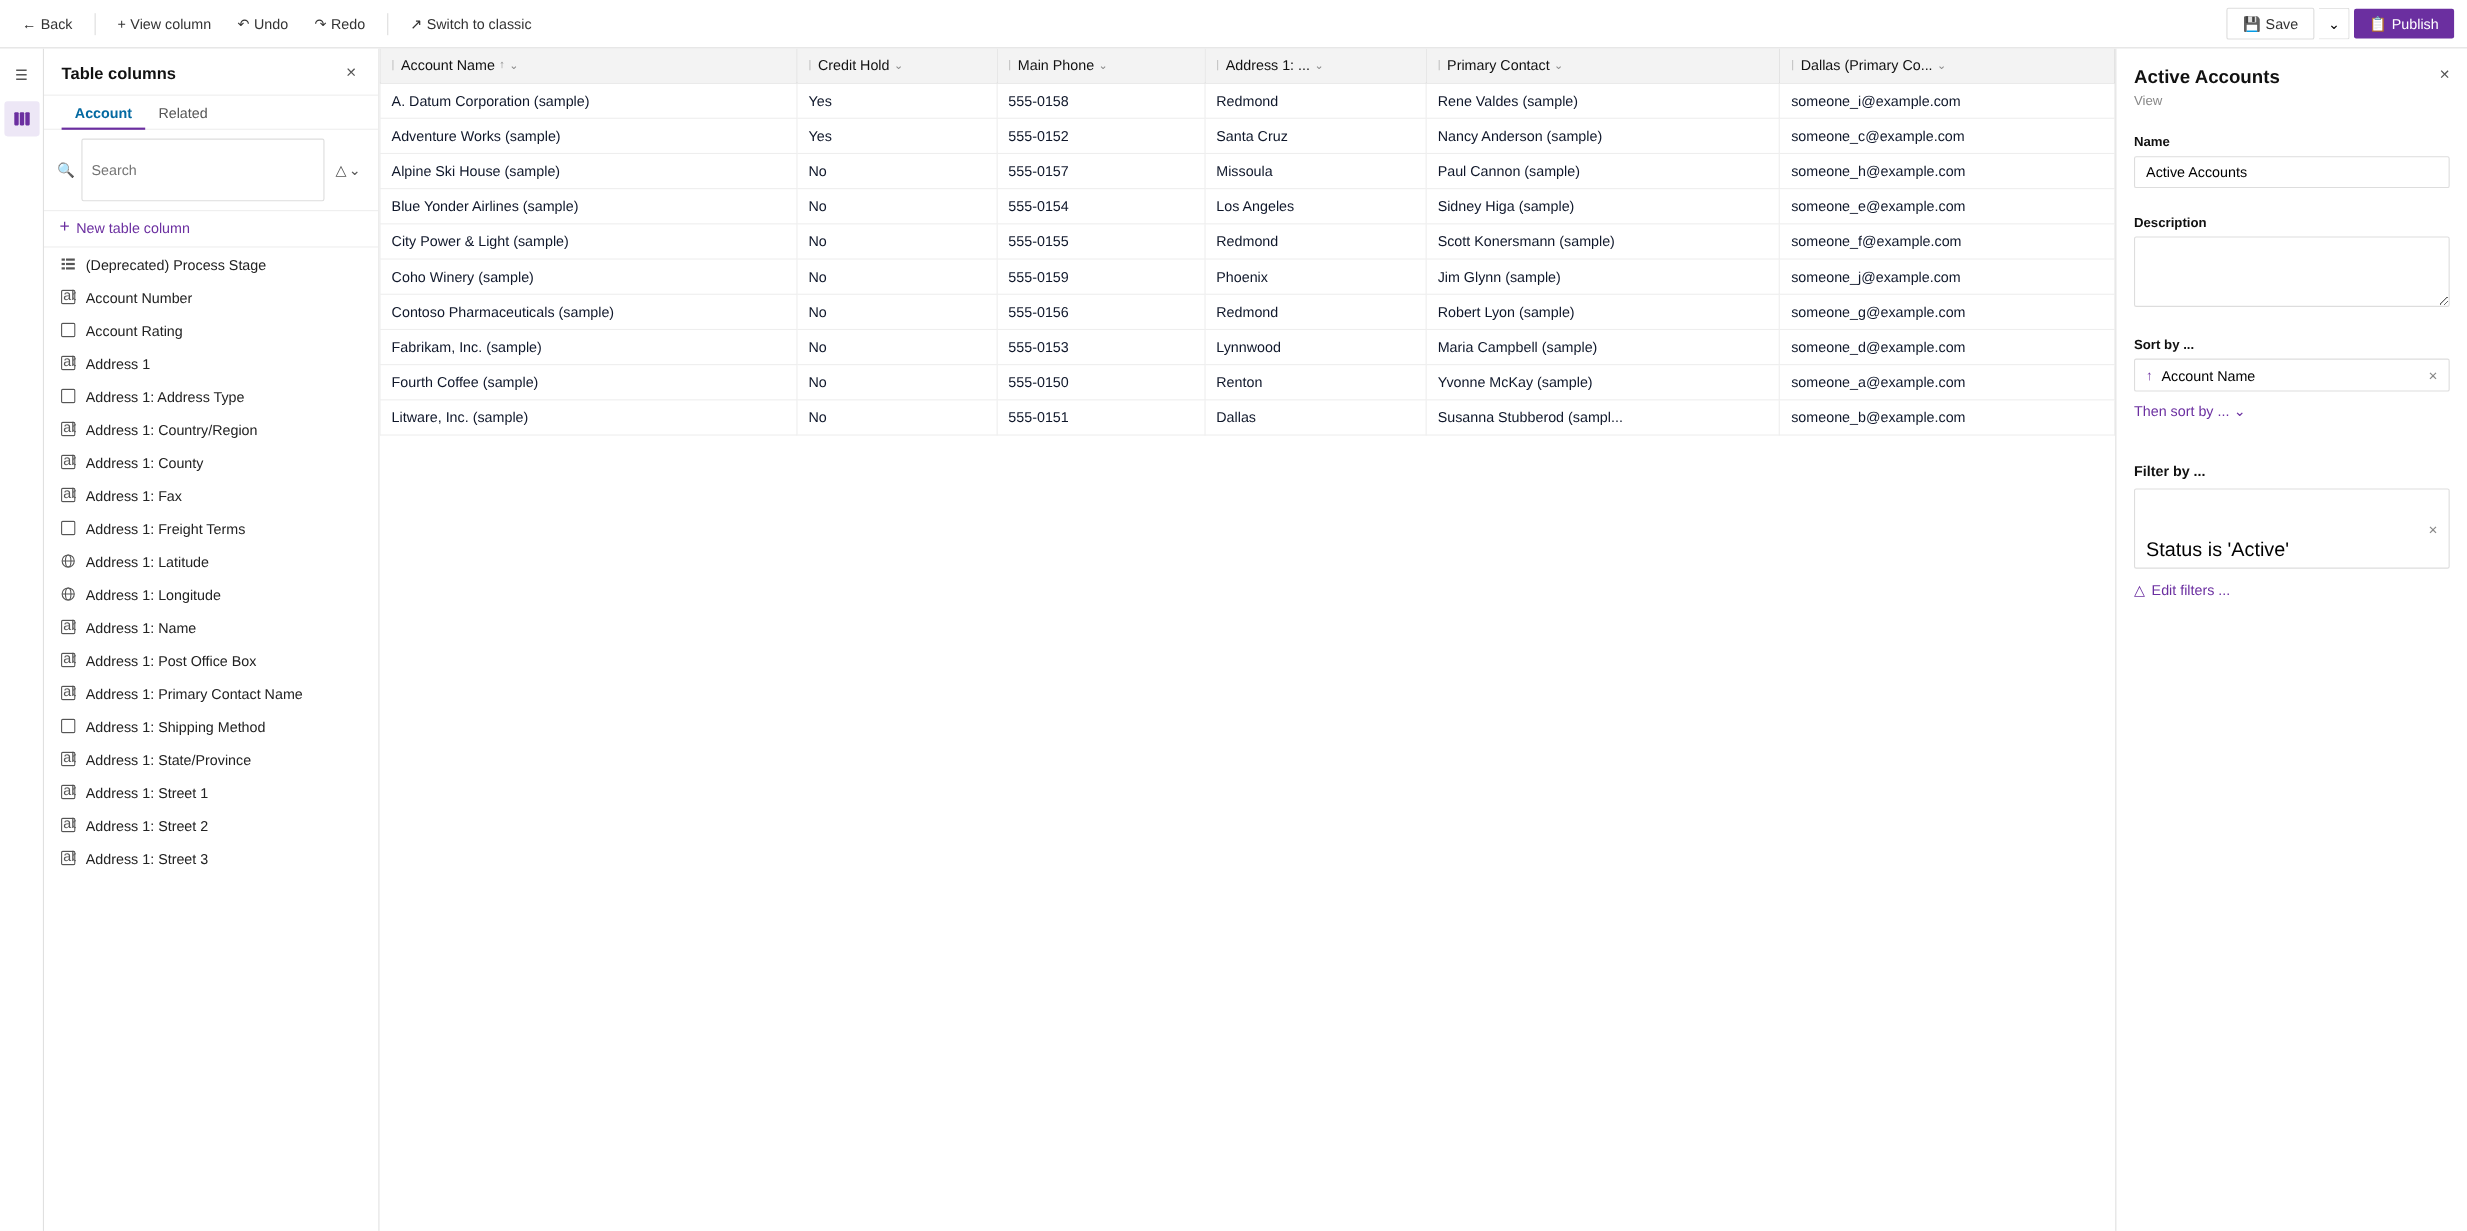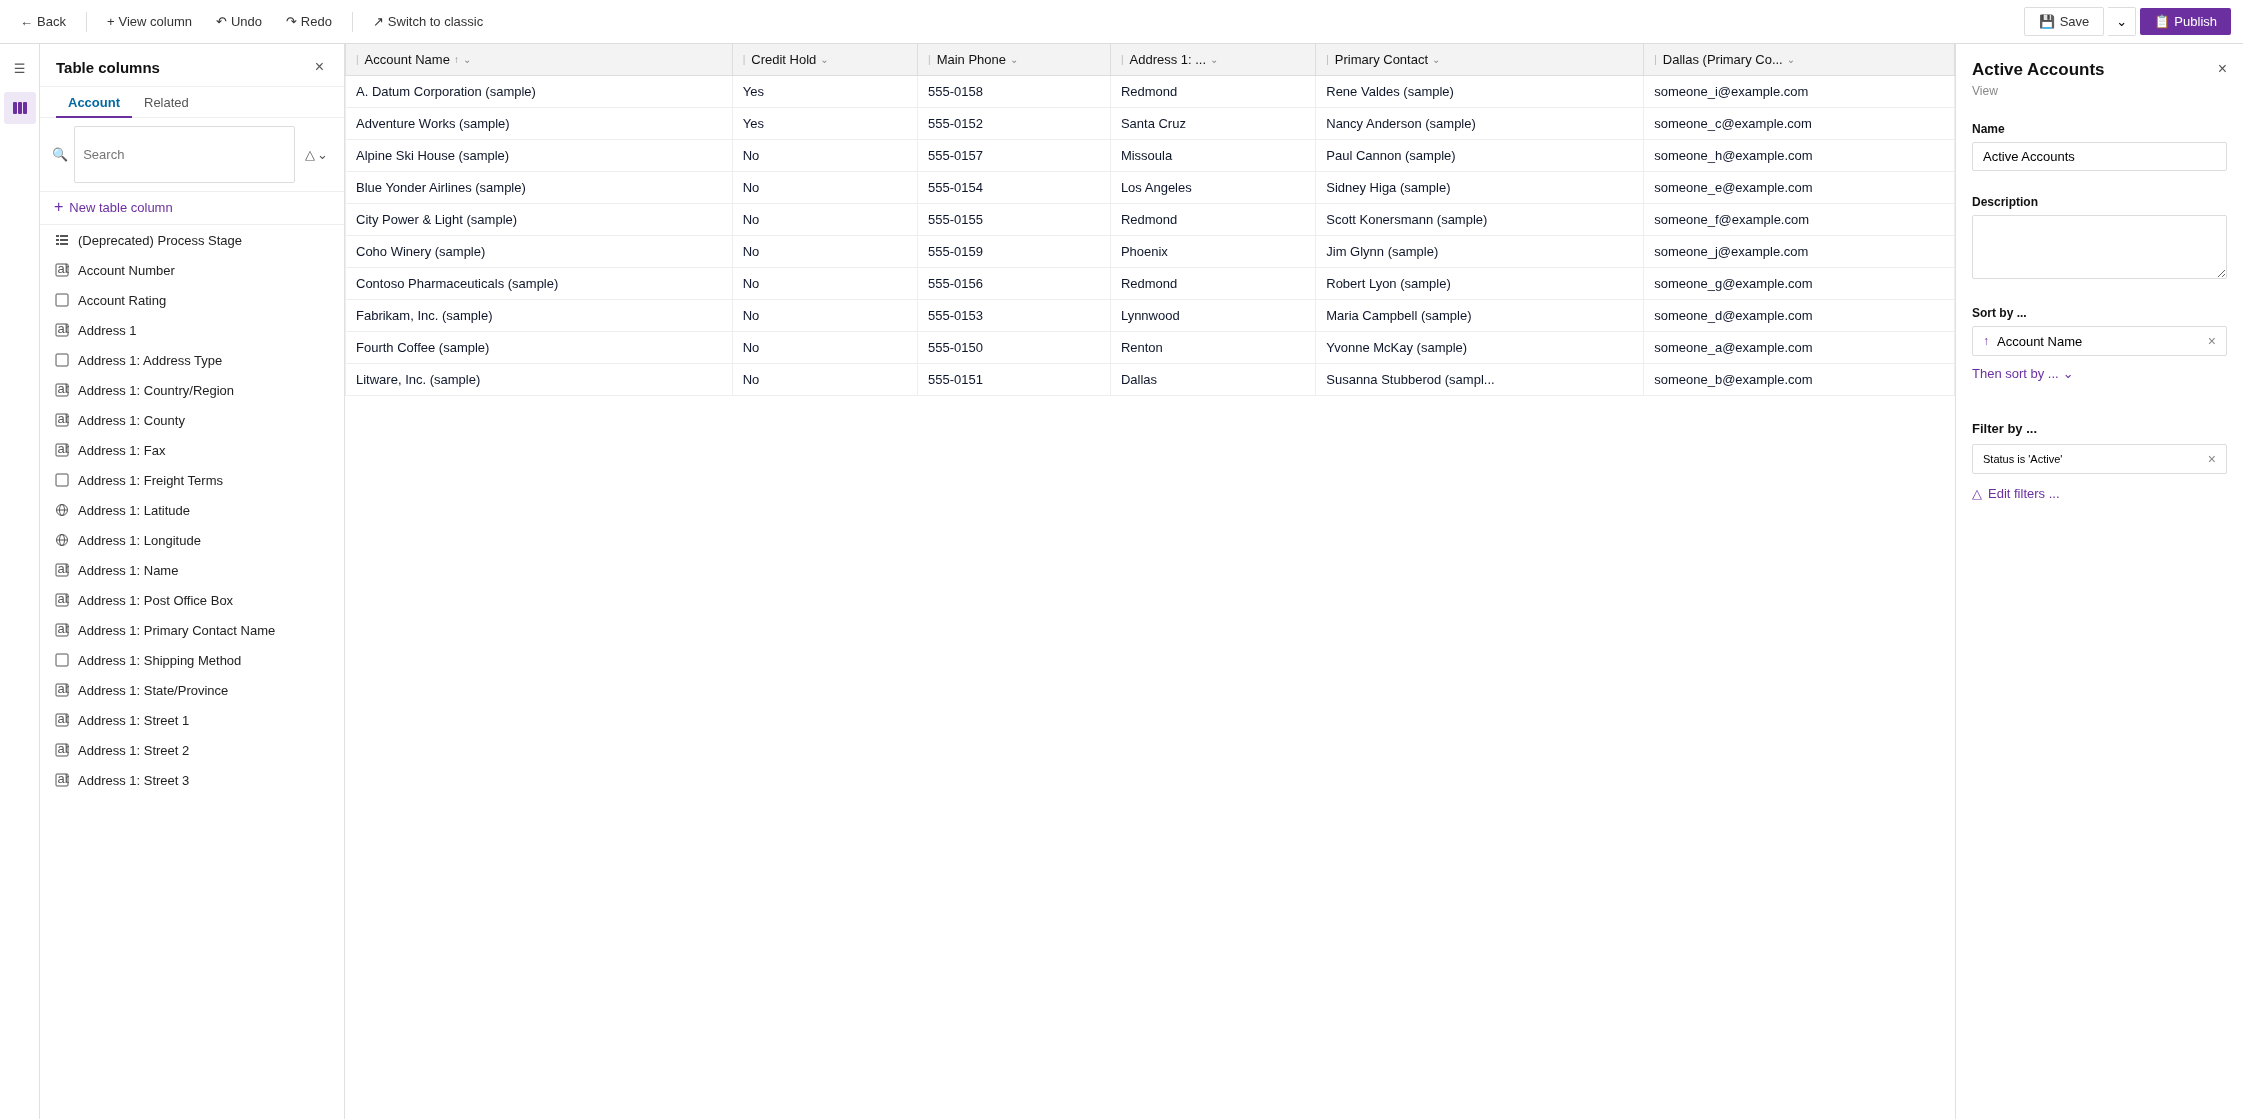--- a/index.html
+++ b/index.html
@@ -104,21 +104,21 @@
     .th-inner { display: flex; align-items: center; gap: 4px; }
     .sort-icon { color: #888; font-size: 10px; }
     .data-table td {
       border-bottom: 1px solid #eee; border-right: 1px solid #eee;
       padding: 8px 10px; color: #0f172a; white-space: nowrap;
     }
     .data-table td:first-child { border-left: 1px solid #eee; }
 
     
     .right-panel {
-      width: 288px; background: #fff; border-left: 1px solid #e0e0e0;
+      width: 320px; background: #fff; border-left: 1px solid #e0e0e0;
       display: flex; flex-direction: column; flex-shrink: 0; overflow-y: auto;
     }
     .right-panel-header {
       display: flex; align-items: flex-start; justify-content: space-between;
       padding: 16px 16px 4px;
     }
     .right-panel-title { font-size: 17px; font-weight: 600; color: #111; }
     .right-panel-close { background: none; border: none; cursor: pointer; font-size: 16px; color: #555; }
     .right-panel-subtitle { padding: 0 16px 12px; color: #888; font-size: 12px; }
 
@@ -145,21 +145,21 @@
       display: flex; align-items: center; gap: 4px; color: #6b2fa0; background: none;
       border: none; cursor: pointer; font-size: 13px; padding: 4px 0; margin-bottom: 12px;
     }
 
     .filter-section { padding: 12px 16px; }
     .filter-label { font-size: 13px; font-weight: 600; color: #111; margin-bottom: 8px; }
     .filter-item {
       display: flex; align-items: center; border: 1px solid #ddd; border-radius: 2px;
       padding: 6px 10px; margin-bottom: 8px; background: #fff;
     }
-    .filter-item-label { flex: 1; font-size: 11px; }
+    .filter-item-label { flex: 1; font-size: 18px; margin-top: 38px; }
     .filter-item-remove { background: none; border: none; cursor: pointer; color: #888; font-size: 14px; }
     .edit-filters-btn {
       display: flex; align-items: center; gap: 6px; color: #6b2fa0; background: none;
       border: none; cursor: pointer; font-size: 13px; padding: 4px 0;
     }
 
     .col-divider { color: #bbb; font-size: 10px; margin-right: 2px; }
   </style>
 </head>
 <body>

